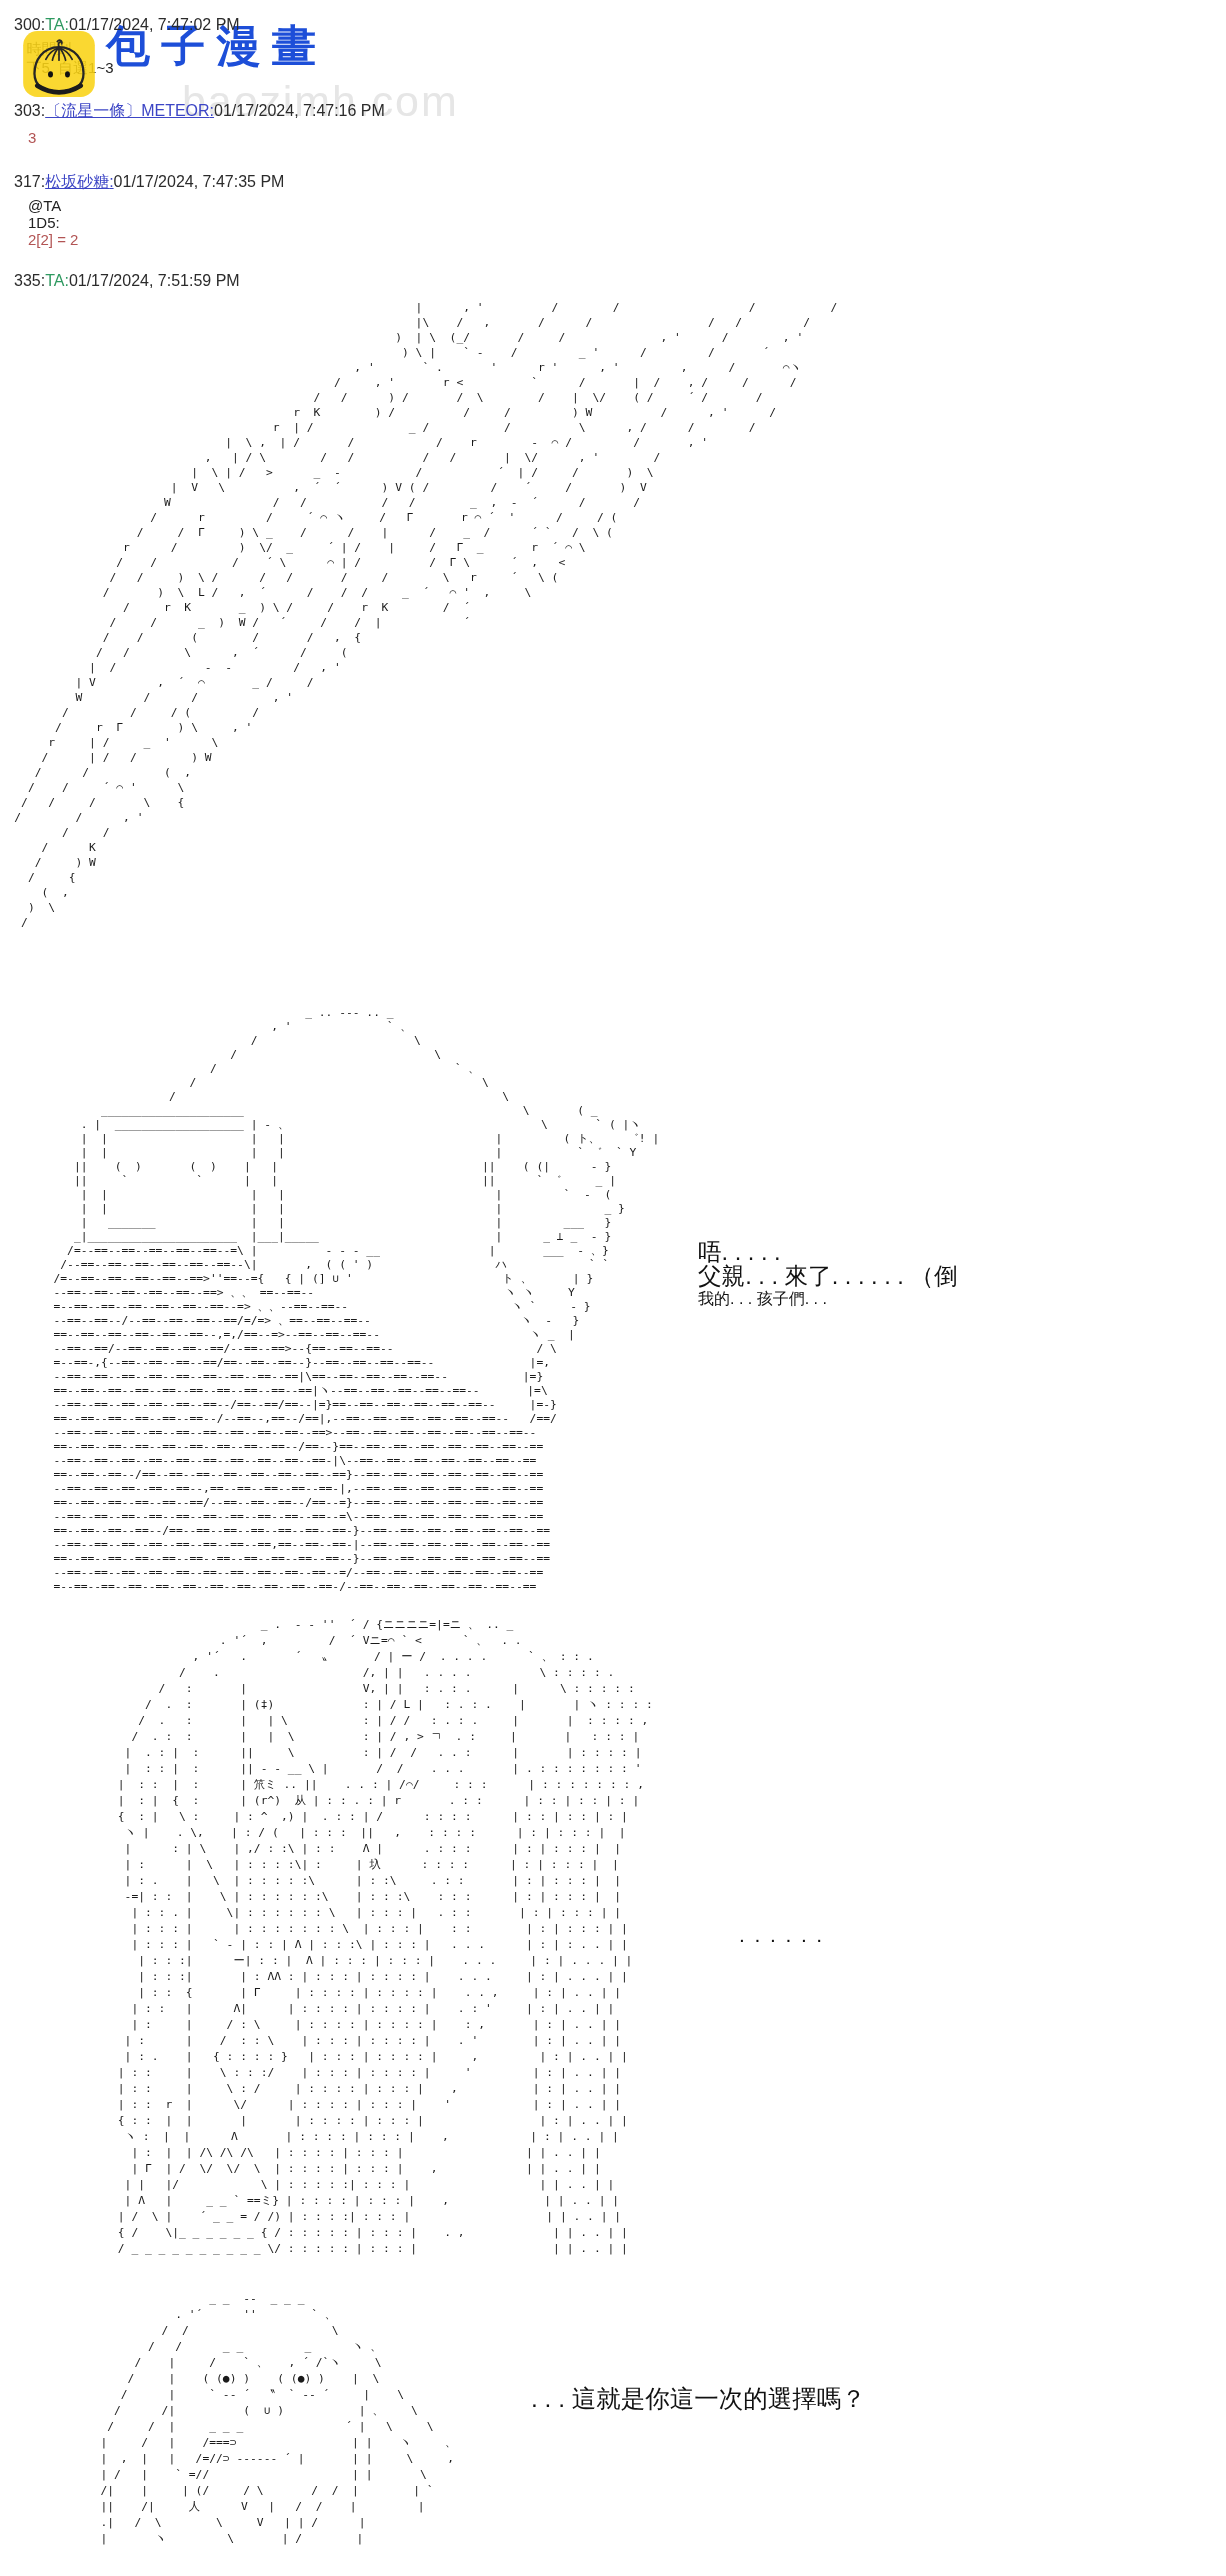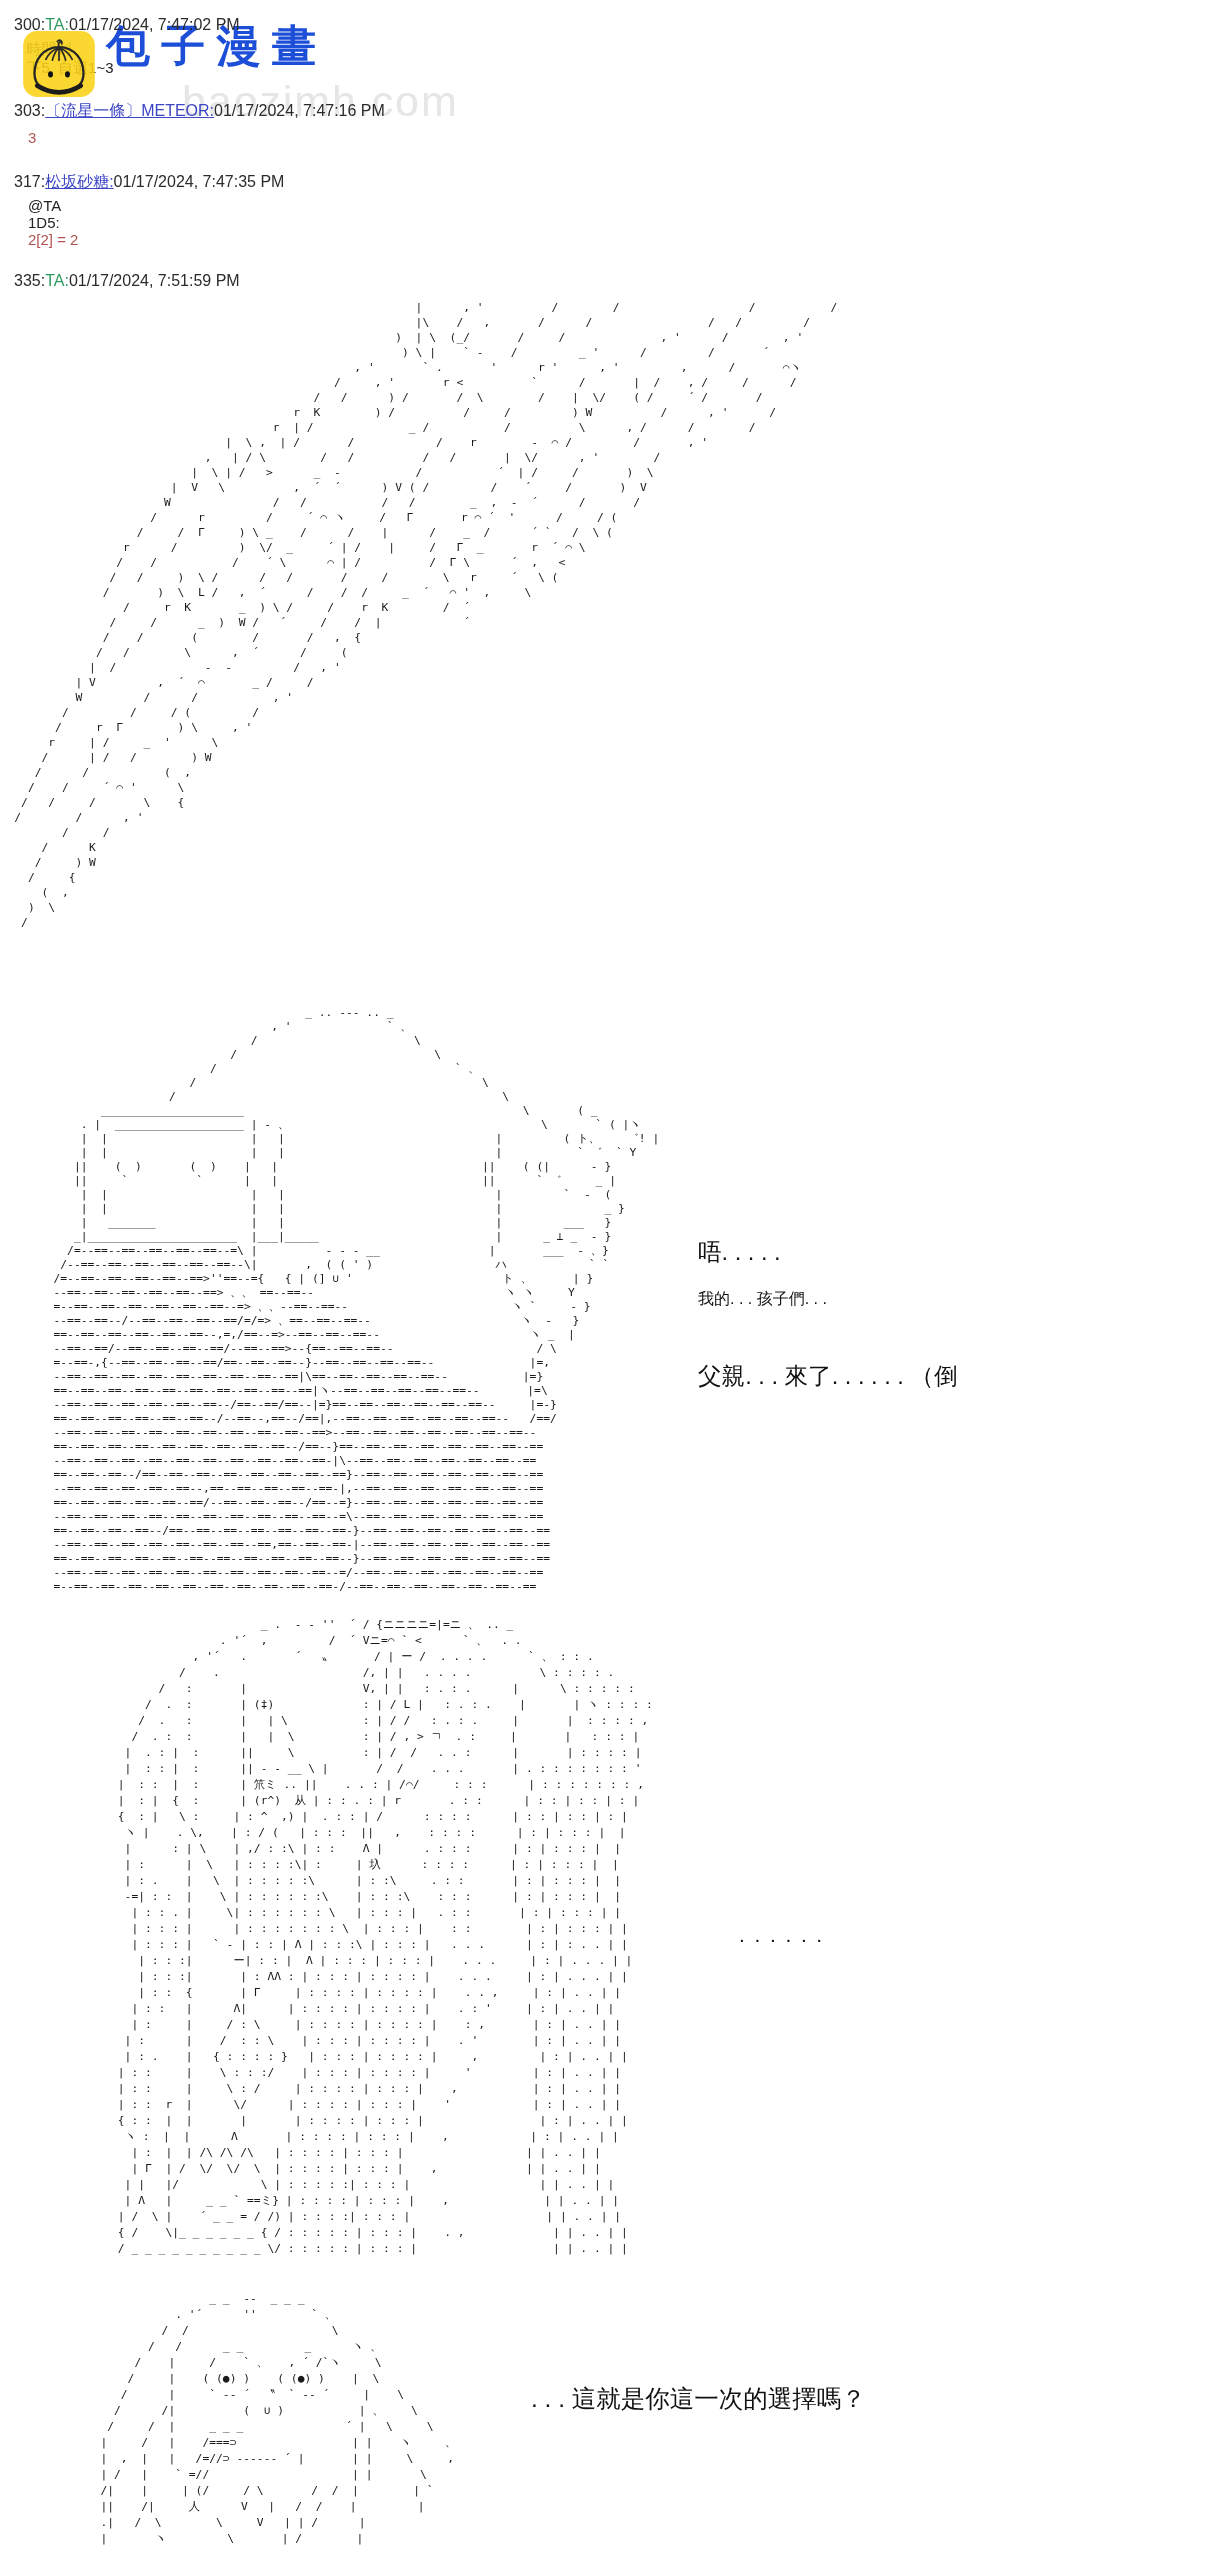--- a/index.html
+++ b/index.html
@@ -24,21 +24,21 @@
   pre.aa{position:absolute;margin:0;z-index:1;font-family:"DejaVu Sans Mono",monospace;
          font-size:11.3px;line-height:15px;color:#1a1a1a;white-space:pre;}
   #aa-speed{left:7.5px;top:300px;}
   #aa-robot{left:5.7px;top:1006px;line-height:14px;margin-left:41px;}
   #aa-priest{left:111px;top:1617px;line-height:16px;}
   #aa-creature{left:80px;top:2291px;line-height:16px;}
   
   .dlg{position:absolute;z-index:2;white-space:nowrap;color:#111;}
   #dlg-a1{left:698px;top:1236px;font-size:23.6px;}
   #dlg-a2{left:698px;top:1289px;font-size:16px;}
-  #dlg-a3{left:698px;top:1360px;font-size:23.6px;}
+  #dlg-a3{left:698px;top:1260px;font-size:23.6px;}
   #dlg-b1{left:739px;top:1923px;font-size:21px;letter-spacing:1.9px;}
   #dlg-c1{left:531px;top:2382px;font-size:24.5px;}
 </style>
 </head>
 <body>
 
 <div class="page">
 
   <div class="wm-title">包子漫畫</div>
   <div class="wm-domain">baozimh.com</div>

